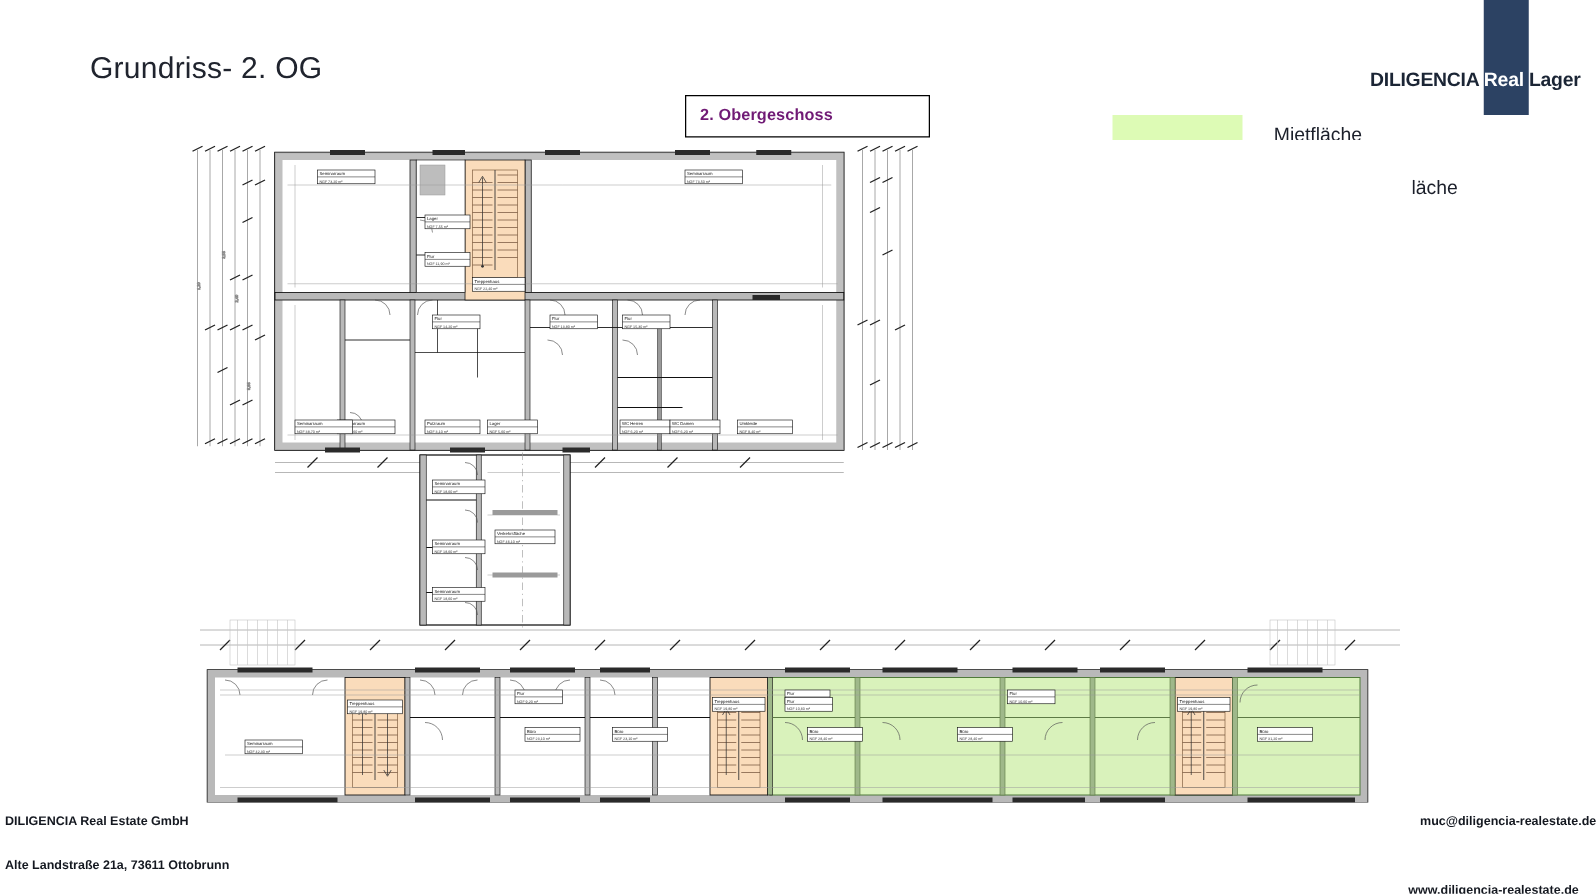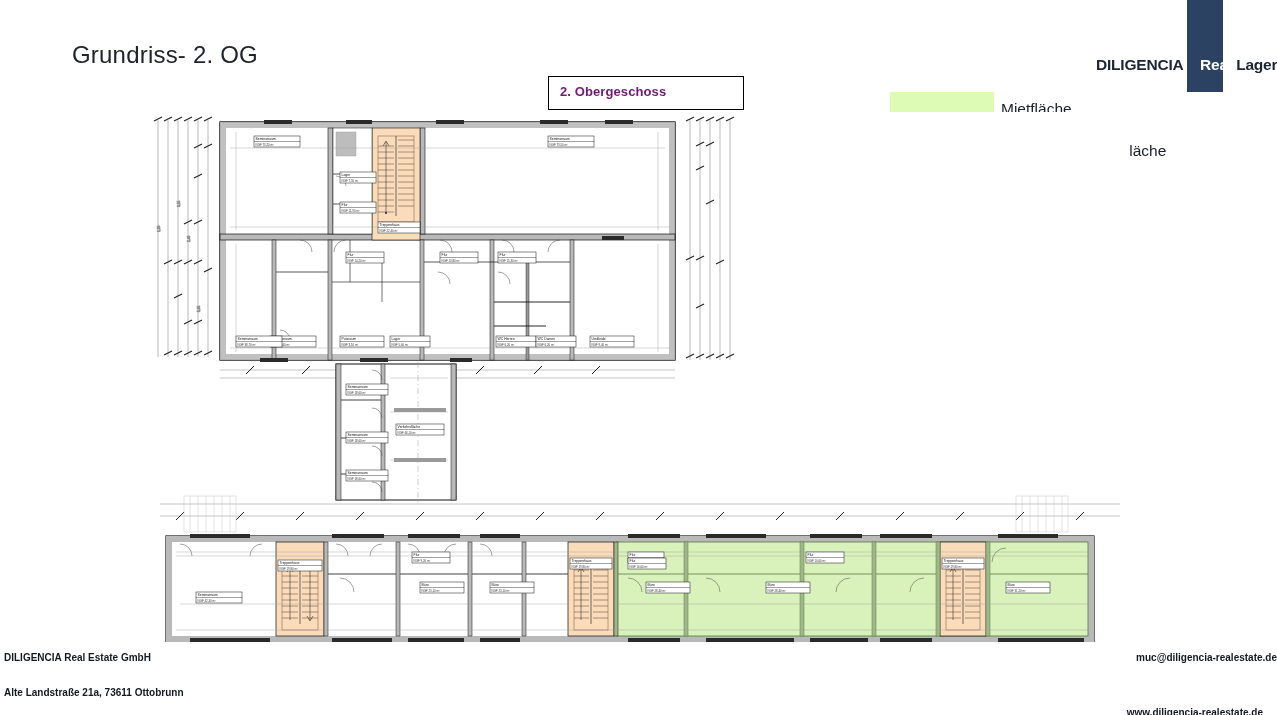--- a/index.html
+++ b/index.html
@@ -47,21 +47,21 @@
   #logo-text {
     position: absolute;
     left: 9px;
     top: 56px;
     font-size: 15.5px;
     font-weight: 700;
     letter-spacing: -0.2px;
     white-space: nowrap;
     color: #1b2535;
   }
-  #logo-text .inbar { color: #ffffff; margin-left: 13px; }
+  #logo-text .inbar { color: #ffffff; }
 
   
   #floor-badge {
     position: absolute;
     left: 548px;
     top: 76px;
     width: 196px;
     height: 34px;
     border: 1.5px solid #000;
     background: #fff;
@@ -81,21 +81,21 @@
   #legend { position: absolute; left: 890px; top: 92px; }
   .legend-row { position: relative; height: 44px; }
   .legend-swatch {
     position: absolute; left: 0; top: 0;
     width: 104px; height: 35px;
     box-sizing: border-box;
   }
   .legend-row.r2 .legend-swatch { width: 90px; height: 34px; }
   .legend-label {
     position: absolute;
-    left: 111px;
+    left: 129px;
     top: 8px;
     font-size: 15.5px;
     white-space: nowrap;
     color: #1b1f2a;
   }
   .legend-row.r2 .legend-label { left: 110px; top: 6px; }
 
   #area-note {
     position: absolute;
     left: 897px;

